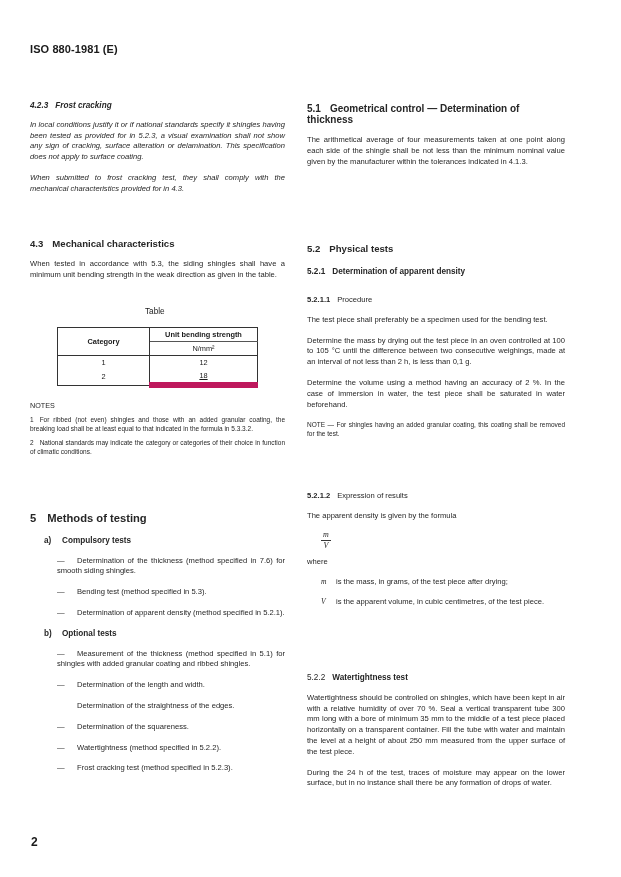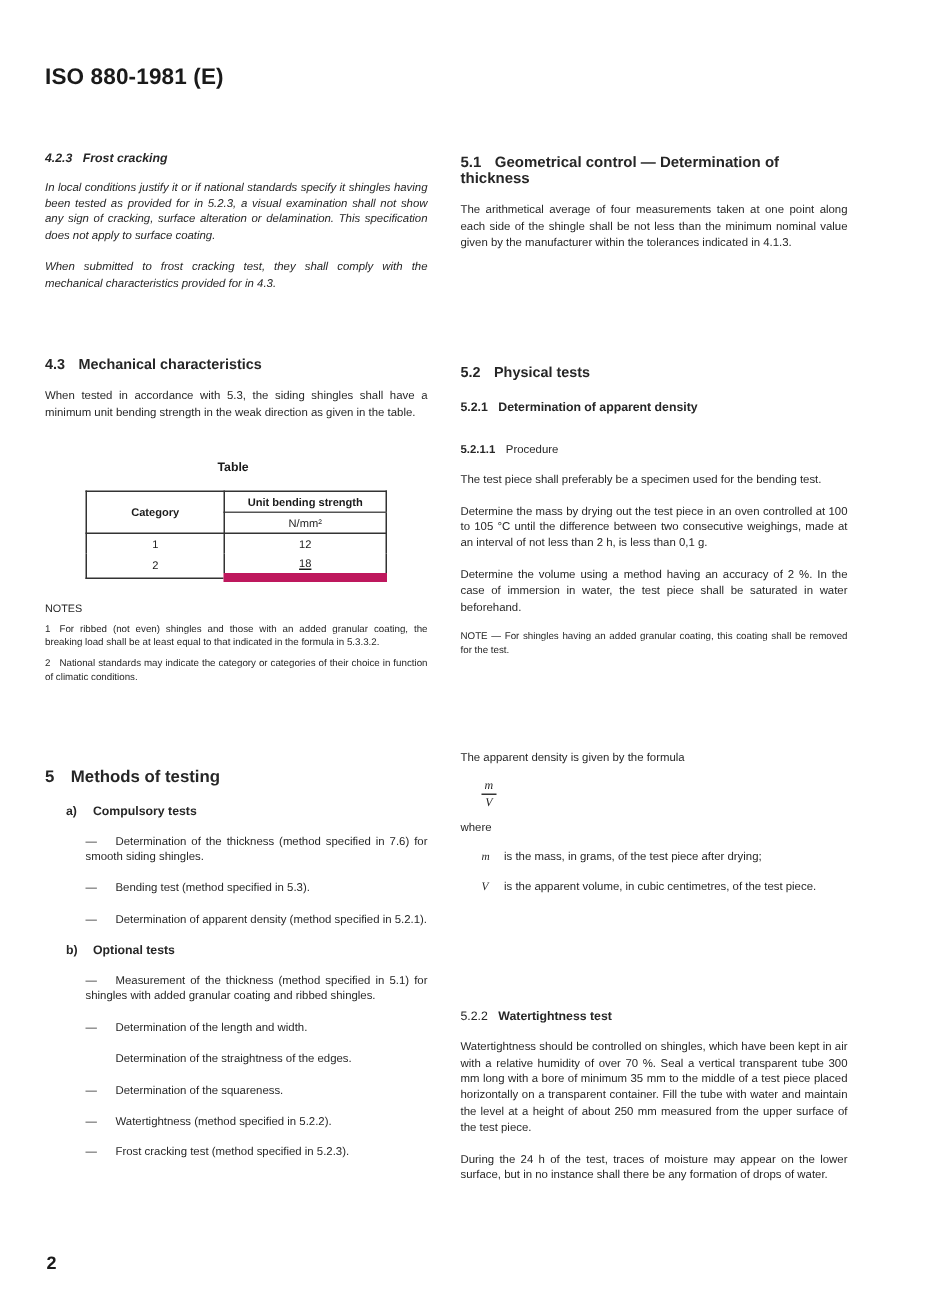--- a/index.html
+++ b/index.html
@@ -1,39 +1,39 @@
 <!DOCTYPE html>
 <html><head>
 <meta charset="utf-8">
 <style>
   html, body { margin: 0; padding: 0; background: #ffffff; }
   body {
     width: 621px; height: 877px; position: relative; overflow: hidden;
     font-family: "Liberation Sans", sans-serif; color: #1a1a1a;
   }
   .abs { position: absolute; }
-  .hdr { left: 30px; top: 43px; font-size: 15px; font-weight: bold; letter-spacing: 0.1px; }
+  .hdr { left: 30px; top: 43px; font-size: 11px; font-weight: bold; letter-spacing: 0.1px; }
   .col { position: absolute; width: 255px; font-size: 7.6px; line-height: 10.8px; color: #262626; }
   .col p { margin: 0; text-align: justify; }
   .h3 { font-weight: bold; font-size: 8.2px; }
   .h3 .num { margin-right: 7px; }
   .h2 { font-weight: bold; font-size: 9.6px; }
   .h2 .num { margin-right: 9px; }
   .h1 { font-weight: bold; font-size: 11.2px; }
   .h1 .num { margin-right: 11px; }
   .plain-h .num { font-weight: bold; margin-right: 7px; }
   .plain-h .txt { font-weight: normal; }
   .small { font-size: 6.5px; line-height: 9px; }
   .page-num { left: 31px; top: 835px; font-size: 12px; font-weight: bold; }
 
   table.tbl { border-collapse: collapse; font-size: 7.4px; position: absolute; left: 57px; top: 327px; width: 201px; }
   table.tbl td, table.tbl th { text-align: center; padding: 0; height: 13px; }
   table.tbl th { font-weight: bold; }
   table.tbl .box { border: 1px solid #333; }
-  .tbl-title { left: 145px; top: 307px; font-size: 8.2px; font-weight: bold; }
+  .tbl-title { left: 145px; top: 307px; font-size: 8.2px; font-weight: normal; }
   .dash { display: inline-block; width: 20px; }
   .indent-list { margin-left: 27px; }
   .lbl-a { margin-left: 14px; font-weight: bold; font-size: 8.2px; }
   .lbl-a .num { display: inline-block; width: 18px; }
 
   .frac { display: inline-block; text-align: center; font-family: "Liberation Serif", serif; font-style: italic; font-size: 8px; }
   .frac .top { display: block; border-bottom: 1px solid #333; padding: 0 2px; line-height: 10px; }
   .frac .bot { display: block; line-height: 10px; }
   .var { font-family: "Liberation Serif", serif; font-style: italic; display: inline-block; width: 15px; }
   .where-item { padding-left: 14px; text-indent: 0; }
@@ -134,20 +134,23 @@
   <div class="plain-h">
     <span class="num">5.2.1.1</span><span class="txt">Procedure</span>
   </div>
   <p style="margin-top:9px">The test piece shall preferably be a specimen used for the bending test.</p>
   <p style="margin-top:10px">Determine the mass by drying out the test piece in an oven controlled at 100 to 105 °C until the difference between two consecutive weighings, made at an interval of not less than 2 h, is less than 0,1 g.</p>
   <p style="margin-top:10px">Determine the volume using a method having an accuracy of 2 %. In the case of immersion in water, the test piece shall be saturated in water beforehand.</p>
   <p class="small" style="margin-top:10px">NOTE — For shingles having an added granular coating, this coating shall be removed for the test.</p>
 </div>
 
 <div class="col" style="left:307px; top:491px; width:258px;">
+  <div class="plain-h">
+    <span class="num">5.2.1.2</span><span class="txt">Expression of results</span>
+  </div>
   <p style="margin-top:9px">The apparent density is given by the formula</p>
   <div style="margin-top:8px; margin-left:14px">
     <span class="frac">
       <span class="top">m</span>
       <span class="bot">V</span>
     </span>
   </div>
   <p style="margin-top:6px">where</p>
   <p class="where-item" style="margin-top:9px"><span class="var">m</span><span>is the mass, in grams, of the test piece after drying;</span></p>
   <p class="where-item" style="margin-top:9px; text-align:left"><span class="var">V</span><span>is the apparent volume, in cubic centimetres, of the test piece.</span></p>

